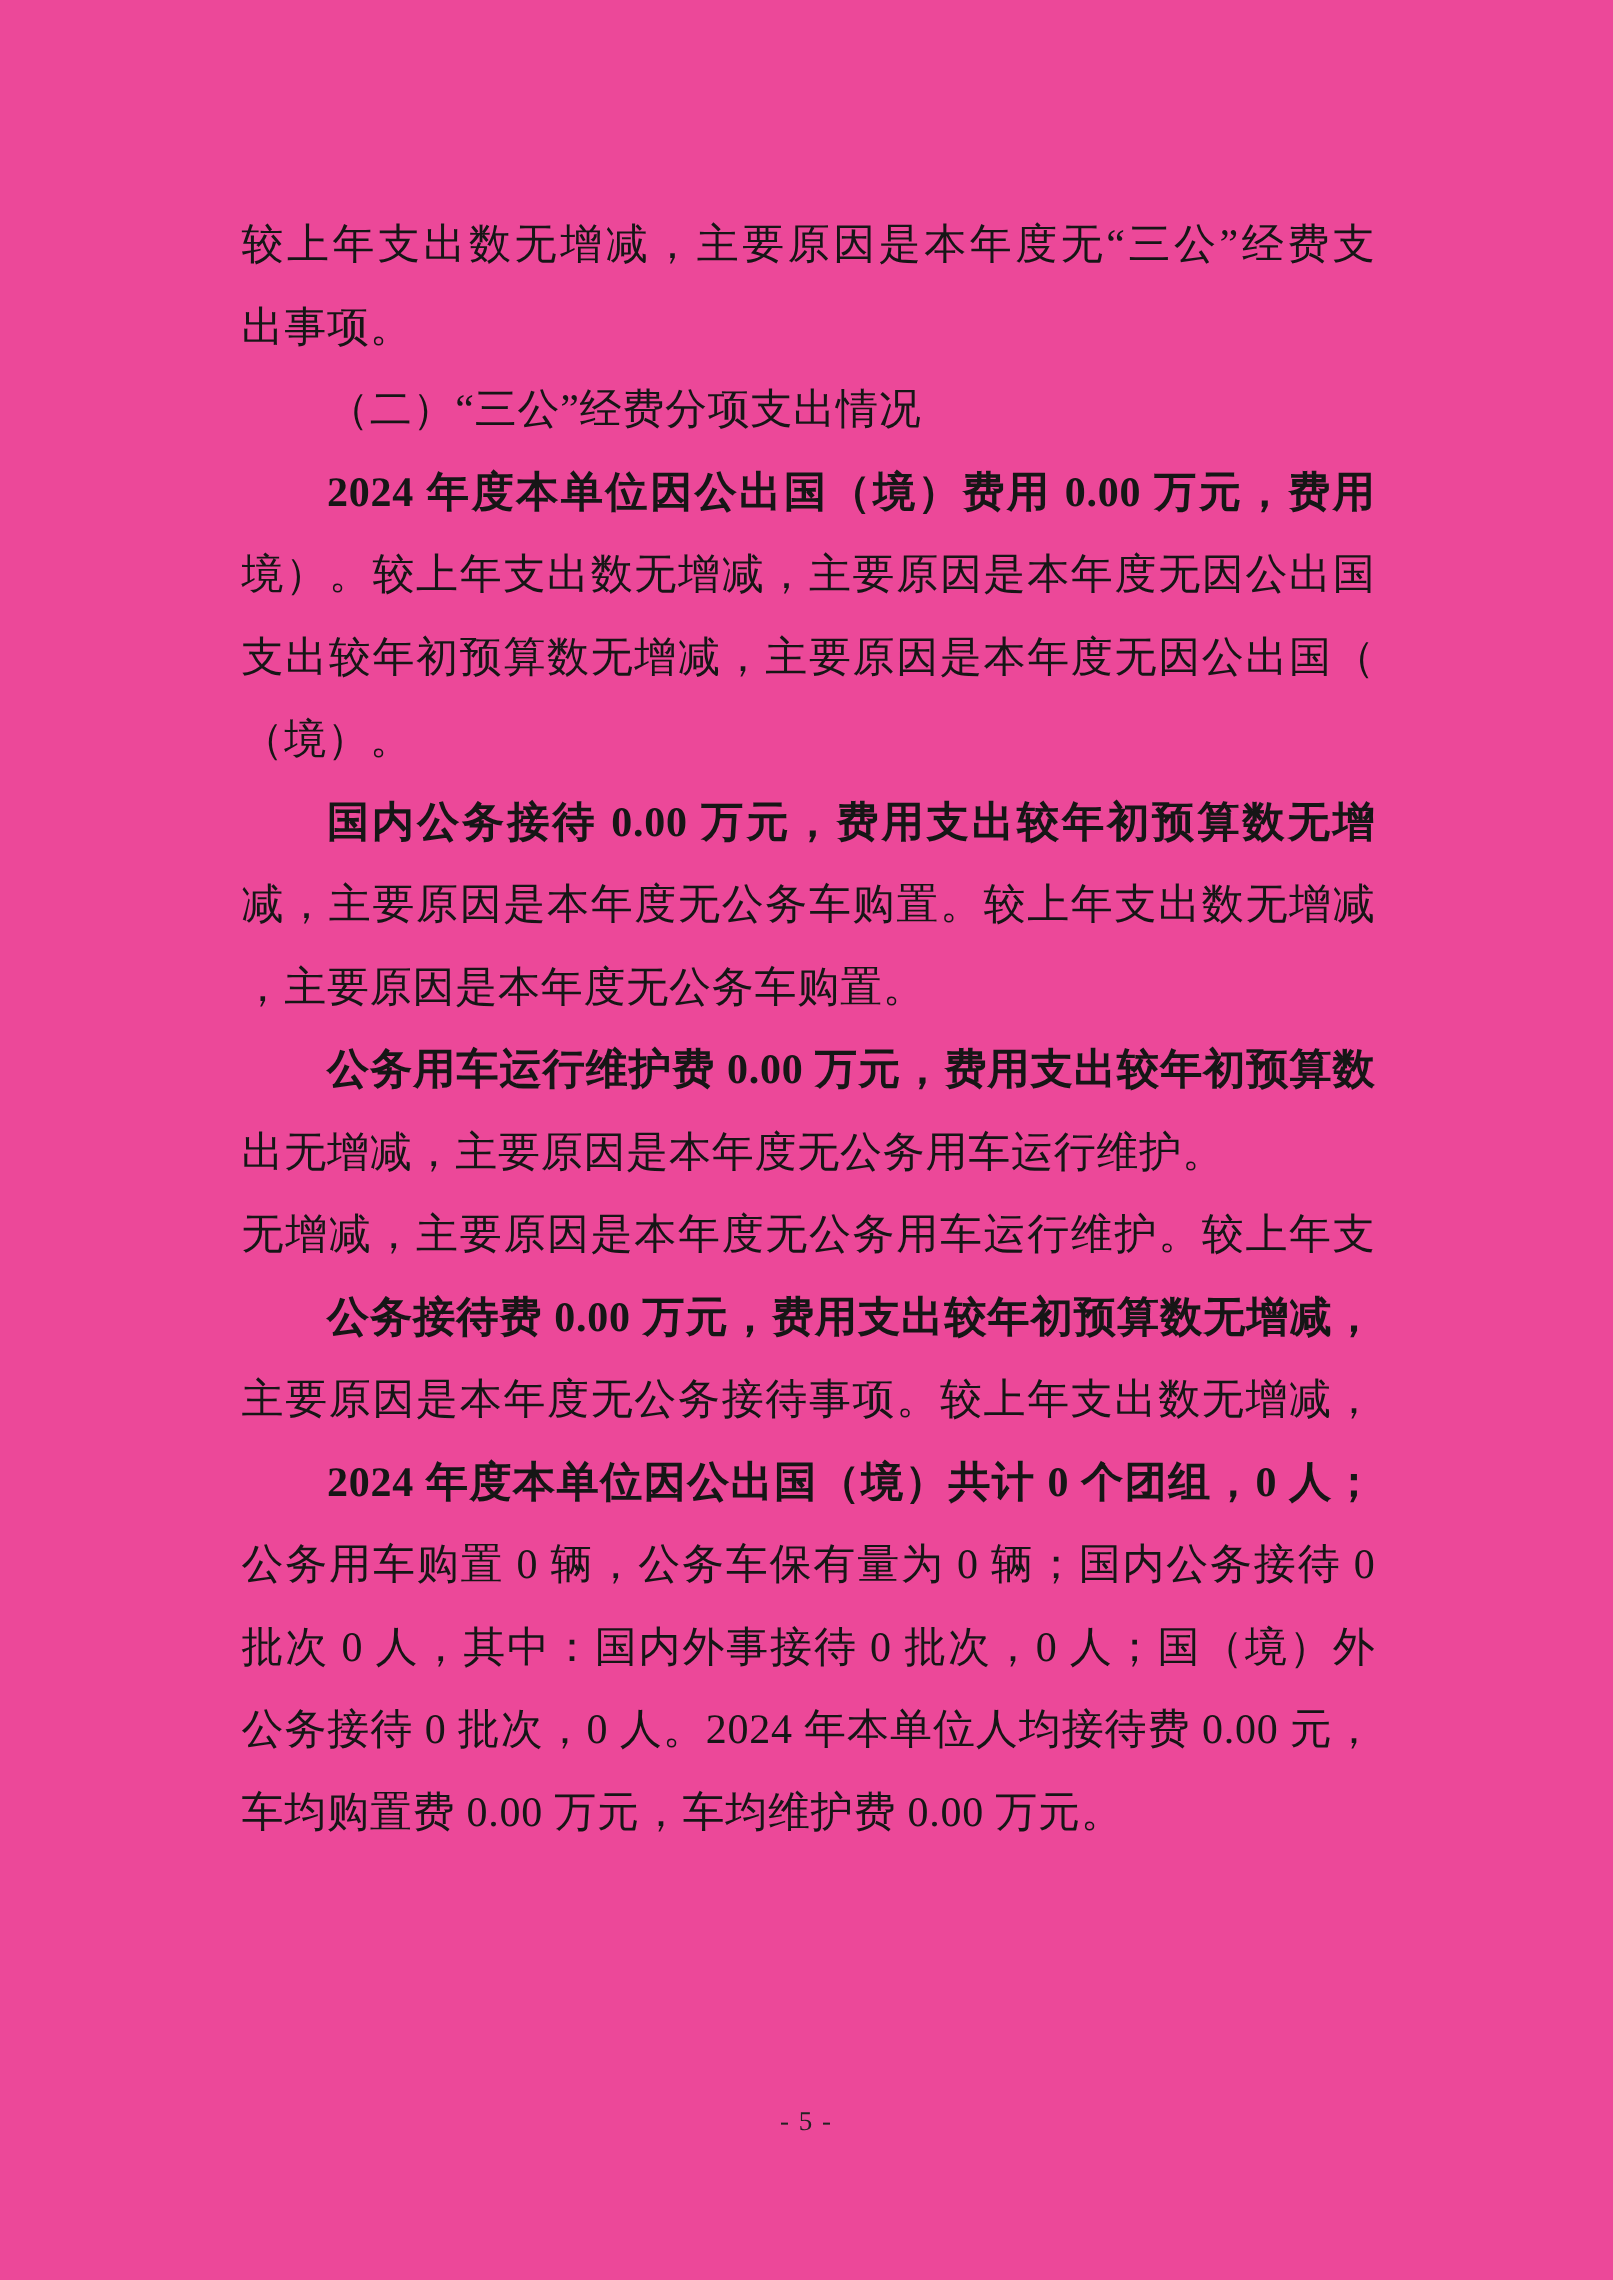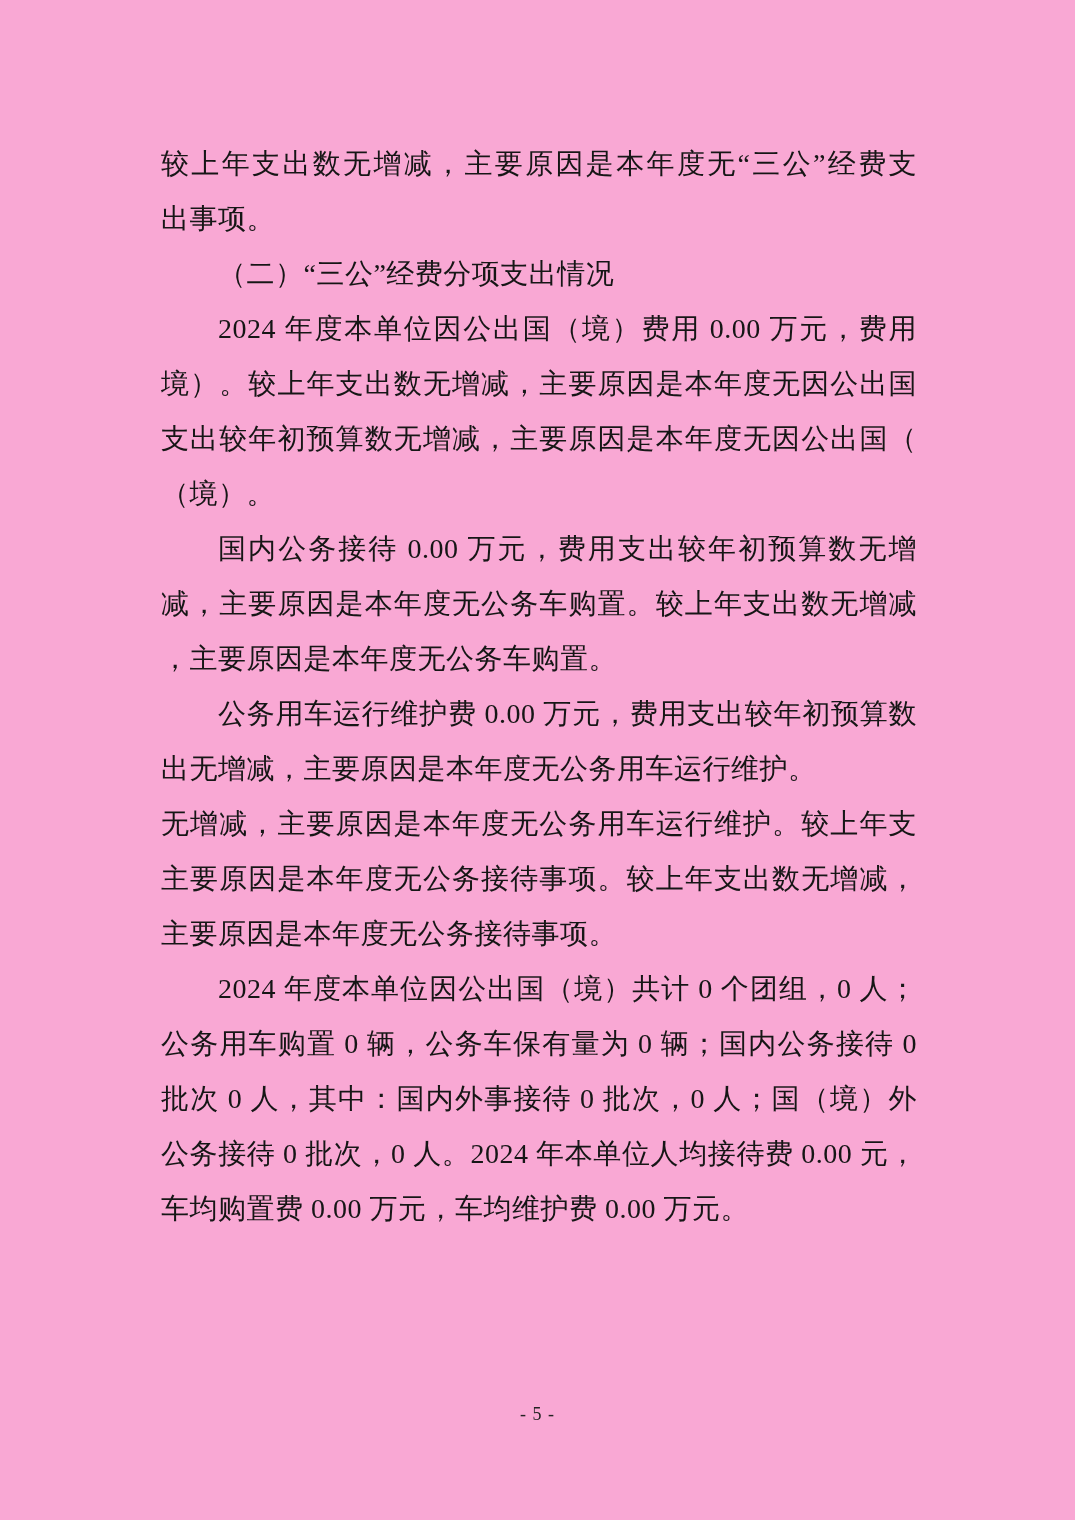--- a/index.html
+++ b/index.html
@@ -8,21 +8,21 @@
     height: 1520px;
     background: #ffffff;
     color: #161616;
     font-family: "Liberation Serif", "DejaVu Serif", serif;
     position: relative;
     overflow: hidden;
   }
   .sheet {
     position: absolute;
     inset: 0;
-    background: #f9a8d4;
+    background: #ec4899;
   }
   .doc {
     position: absolute;
     left: 161px;
     top: 136px;
     width: 756px;
     font-size: 28px;
     line-height: 55px;
     letter-spacing: 0.5px;
   }
@@ -30,20 +30,21 @@
   .line {
     text-align: justify;
     text-align-last: left;
     white-space: normal;
   }
   .line.fill {
     text-align-last: justify;
   }
   .line.indent {
     padding-left: 57px;
+    font-weight: bold;
   }
   .heading .line {
     
     font-weight: normal;
   }
   .footer {
     position: absolute;
     left: 0;
     right: 0;
     top: 1404px;
@@ -75,22 +76,22 @@
         <div class="line fill indent">国内公务接待 0.00 万元，费用支出较年初预算数无增</div>
         <div class="line fill">减，主要原因是本年度无公务车购置。较上年支出数无增减</div>
         <div class="line">，主要原因是本年度无公务车购置。</div>
       </div>
       <div class="paragraph body">
         <div class="line fill indent">公务用车运行维护费 0.00 万元，费用支出较年初预算数</div>
         <div class="line">出无增减，主要原因是本年度无公务用车运行维护。</div>
         <div class="line fill">无增减，主要原因是本年度无公务用车运行维护。较上年支</div>
       </div>
       <div class="paragraph body">
+        <div class="line fill indent">公务接待费 0.00 万元，费用支出较年初预算数无增减，</div>
         <div class="line fill">主要原因是本年度无公务接待事项。较上年支出数无增减，</div>
-        <div class="line">主要原因是本年度无公务接待事项。</div>
       </div>
       <div class="paragraph body">
         <div class="line fill indent">2024 年度本单位因公出国（境）共计 0 个团组，0 人；</div>
         <div class="line fill">公务用车购置 0 辆，公务车保有量为 0 辆；国内公务接待 0</div>
         <div class="line fill">批次 0 人，其中：国内外事接待 0 批次，0 人；国（境）外</div>
         <div class="line fill">公务接待 0 批次，0 人。2024 年本单位人均接待费 0.00 元，</div>
         <div class="line">车均购置费 0.00 万元，车均维护费 0.00 万元。</div>
       </div>
     </div>
   <div class="footer">- 5 -</div>

